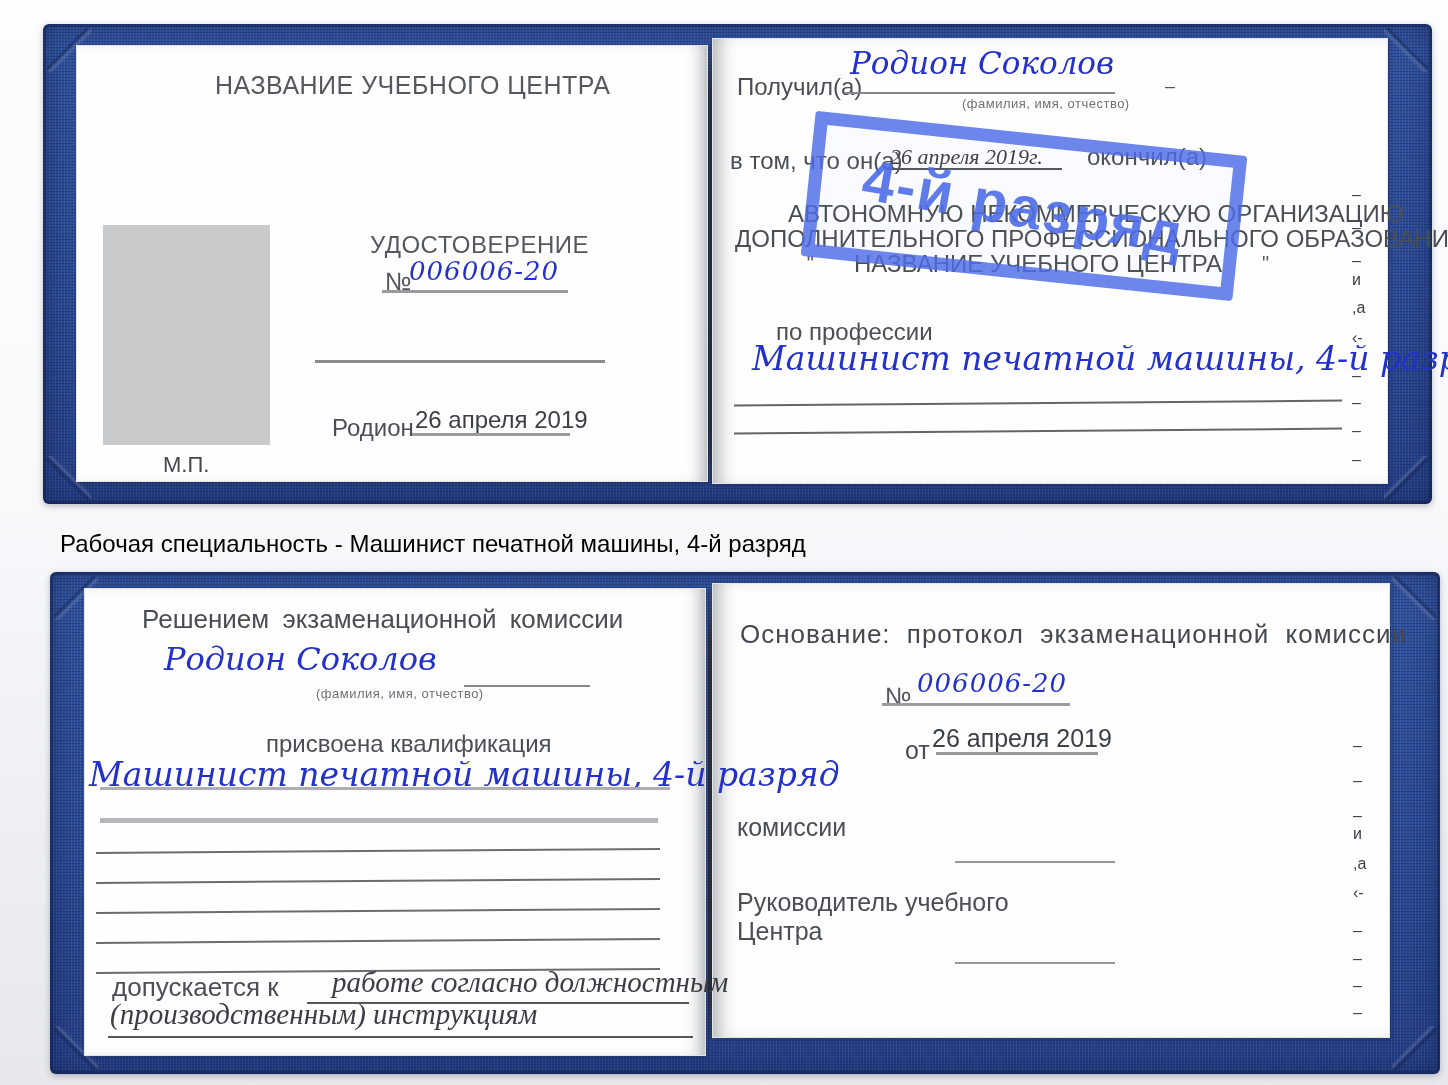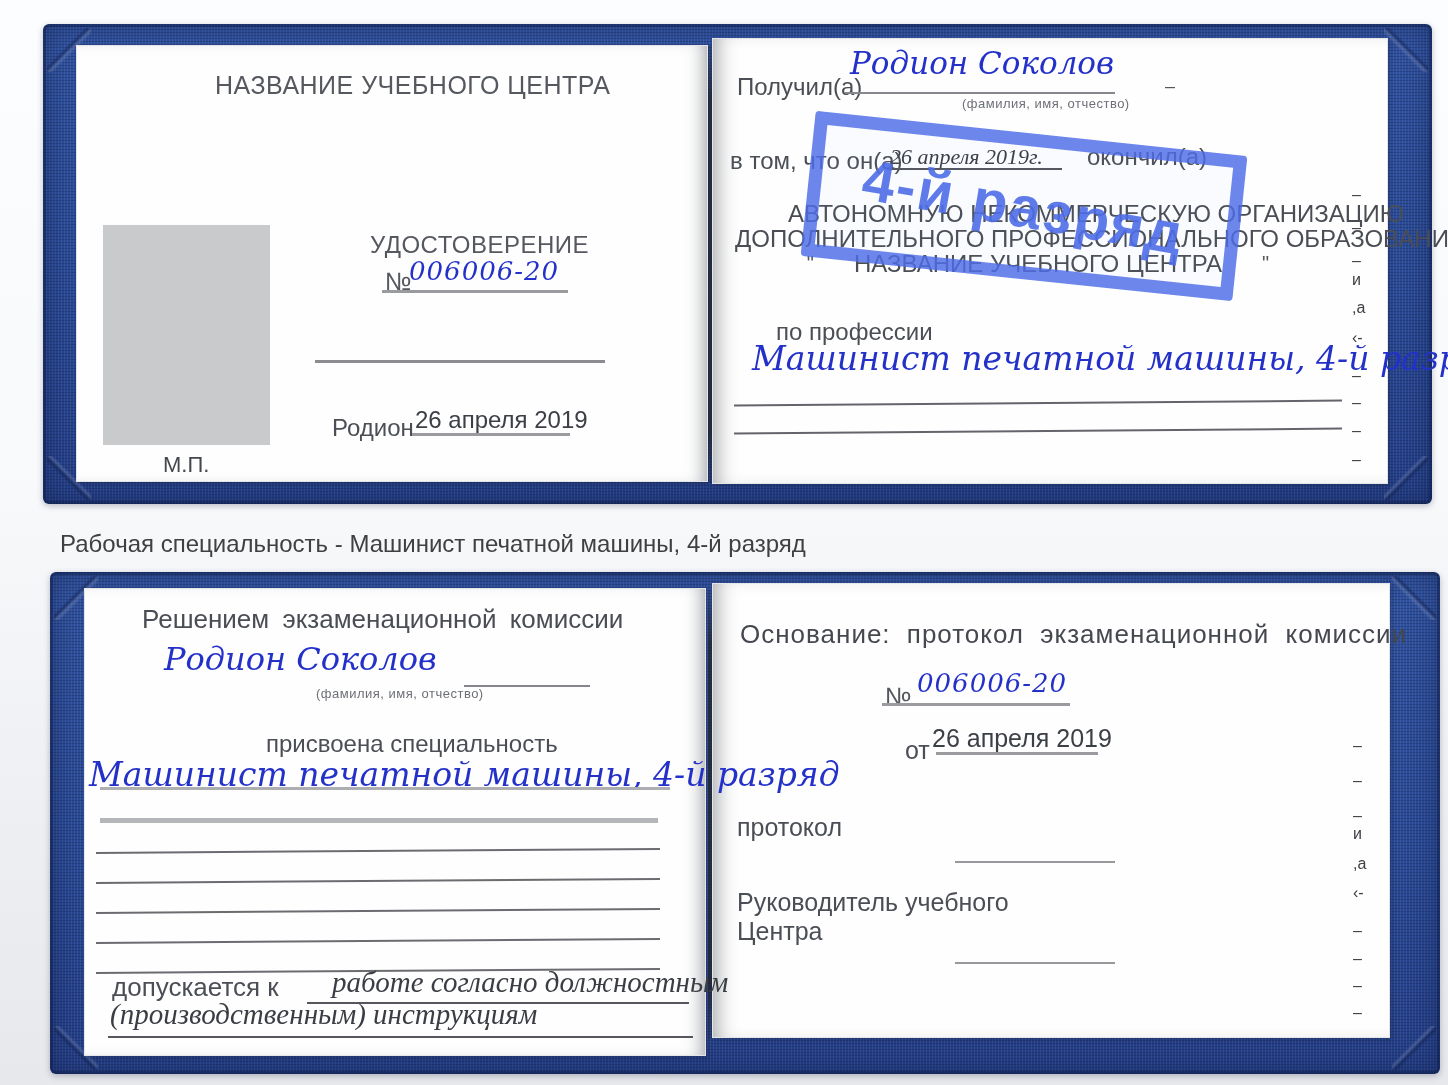--- a/index.html
+++ b/index.html
@@ -68,21 +68,21 @@
     font-size:58px; font-weight:bold; letter-spacing:2px; white-space:nowrap;
     color:rgba(78,109,232,.9); transform:rotate(4deg);
   }
 
   
   .edge-col { position:absolute; width:30px; }
   .edge-col span { position:absolute; left:0; font-size:16px; line-height:1; color:#3e4045; }
 
   .photo { position:absolute; background:#c9cacb; }
 
-  .caption { position:absolute; color:#404040; font-size:24px; white-space:nowrap; }
+  .caption { position:absolute; color:#000000; font-size:24px; white-space:nowrap; }
 
   .org { text-align:center; }
   .org3 { position:absolute; display:flex; justify-content:center; align-items:flex-start; gap:40px; }
   .org3 .q { font-size:20px; color:#55585e; margin-top:2px; }
 </style>
 </head>
 <body>
 
 <div class="scan">
 
@@ -164,21 +164,21 @@
 
     <div class="page page-l" style="left:34px;top:16px;width:622px;height:468px;"></div>
     <div class="gutter" style="left:658px;top:18px;height:450px;"></div>
     <div class="page page-r" style="left:662px;top:11px;width:678px;height:455px;"></div>
 
     <div class="lbl" style="left:92px;top:33px;font-size:26px;word-spacing:6px;color:#4a4e54;">Решением экзаменационной комиссии</div>
     <div class="hand" style="left:114px;top:71px;font-size:32px;">Родион Соколов</div>
     <div class="u-thin" style="left:414px;top:113px;width:126px;"></div>
     <div class="hint" style="left:266px;top:114px;">(фамилия, имя, отчество)</div>
 
-    <div class="lbl" style="left:216px;top:158px;">присвоена специальность</div>
+    <div class="lbl" style="left:216px;top:158px;">присвоена квалификация</div>
     <div class="hand" style="left:39px;top:186px;font-size:33px;">Машинист печатной машины, 4-й разряд</div>
     <div class="through-line" style="left:50px;top:215px;width:570px;"></div>
 
     <div class="thick-line" style="left:50px;top:246px;width:558px;"></div>
     <div class="rule" style="left:46px;top:278px;width:564px;transform:rotate(-.4deg);background:#6a6c70;"></div>
     <div class="rule" style="left:46px;top:308px;width:564px;transform:rotate(-.4deg);background:#6a6c70;"></div>
     <div class="rule" style="left:46px;top:338px;width:564px;transform:rotate(-.4deg);background:#6a6c70;"></div>
     <div class="rule" style="left:46px;top:368px;width:564px;transform:rotate(-.4deg);background:#6a6c70;"></div>
     <div class="rule" style="left:46px;top:398px;width:564px;transform:rotate(-.4deg);background:#6a6c70;"></div>
 
@@ -190,21 +190,21 @@
 
     <div class="lbl" style="left:690px;top:48px;font-size:26px;letter-spacing:1px;word-spacing:8px;color:#45494f;">Основание:  протокол экзаменационной комиссии</div>
     <div class="lbl lbl-gray" style="left:835px;top:110px;font-size:25px;">№</div>
     <div class="hand" style="left:867px;top:98px;font-size:26px;letter-spacing:1px;">006006-20</div>
     <div class="u-line" style="left:832px;top:131px;width:188px;"></div>
 
     <div class="lbl" style="left:855px;top:164px;font-size:25px;">от</div>
     <div class="fill-date" style="left:882px;top:152px;font-size:25px;">26 апреля 2019</div>
     <div class="u-line" style="left:886px;top:180px;width:162px;"></div>
 
-    <div class="lbl" style="left:687px;top:241px;font-size:25px;">протокол</div>
+    <div class="lbl" style="left:687px;top:241px;font-size:25px;">комиссии</div>
     <div class="u-thin" style="left:905px;top:289px;width:160px;background:#97989c;"></div>
 
     <div class="lbl" style="left:687px;top:316px;font-size:25px;">Руководитель учебного</div>
     <div class="lbl" style="left:687px;top:345px;font-size:25px;">Центра</div>
     <div class="u-thin" style="left:905px;top:390px;width:160px;background:#97989c;"></div>
 
     <div class="edge-col" style="left:1303px;top:166px;height:290px;">
       <span style="top:0">–</span>
       <span style="top:35px">–</span>
       <span style="top:70px">–</span>

